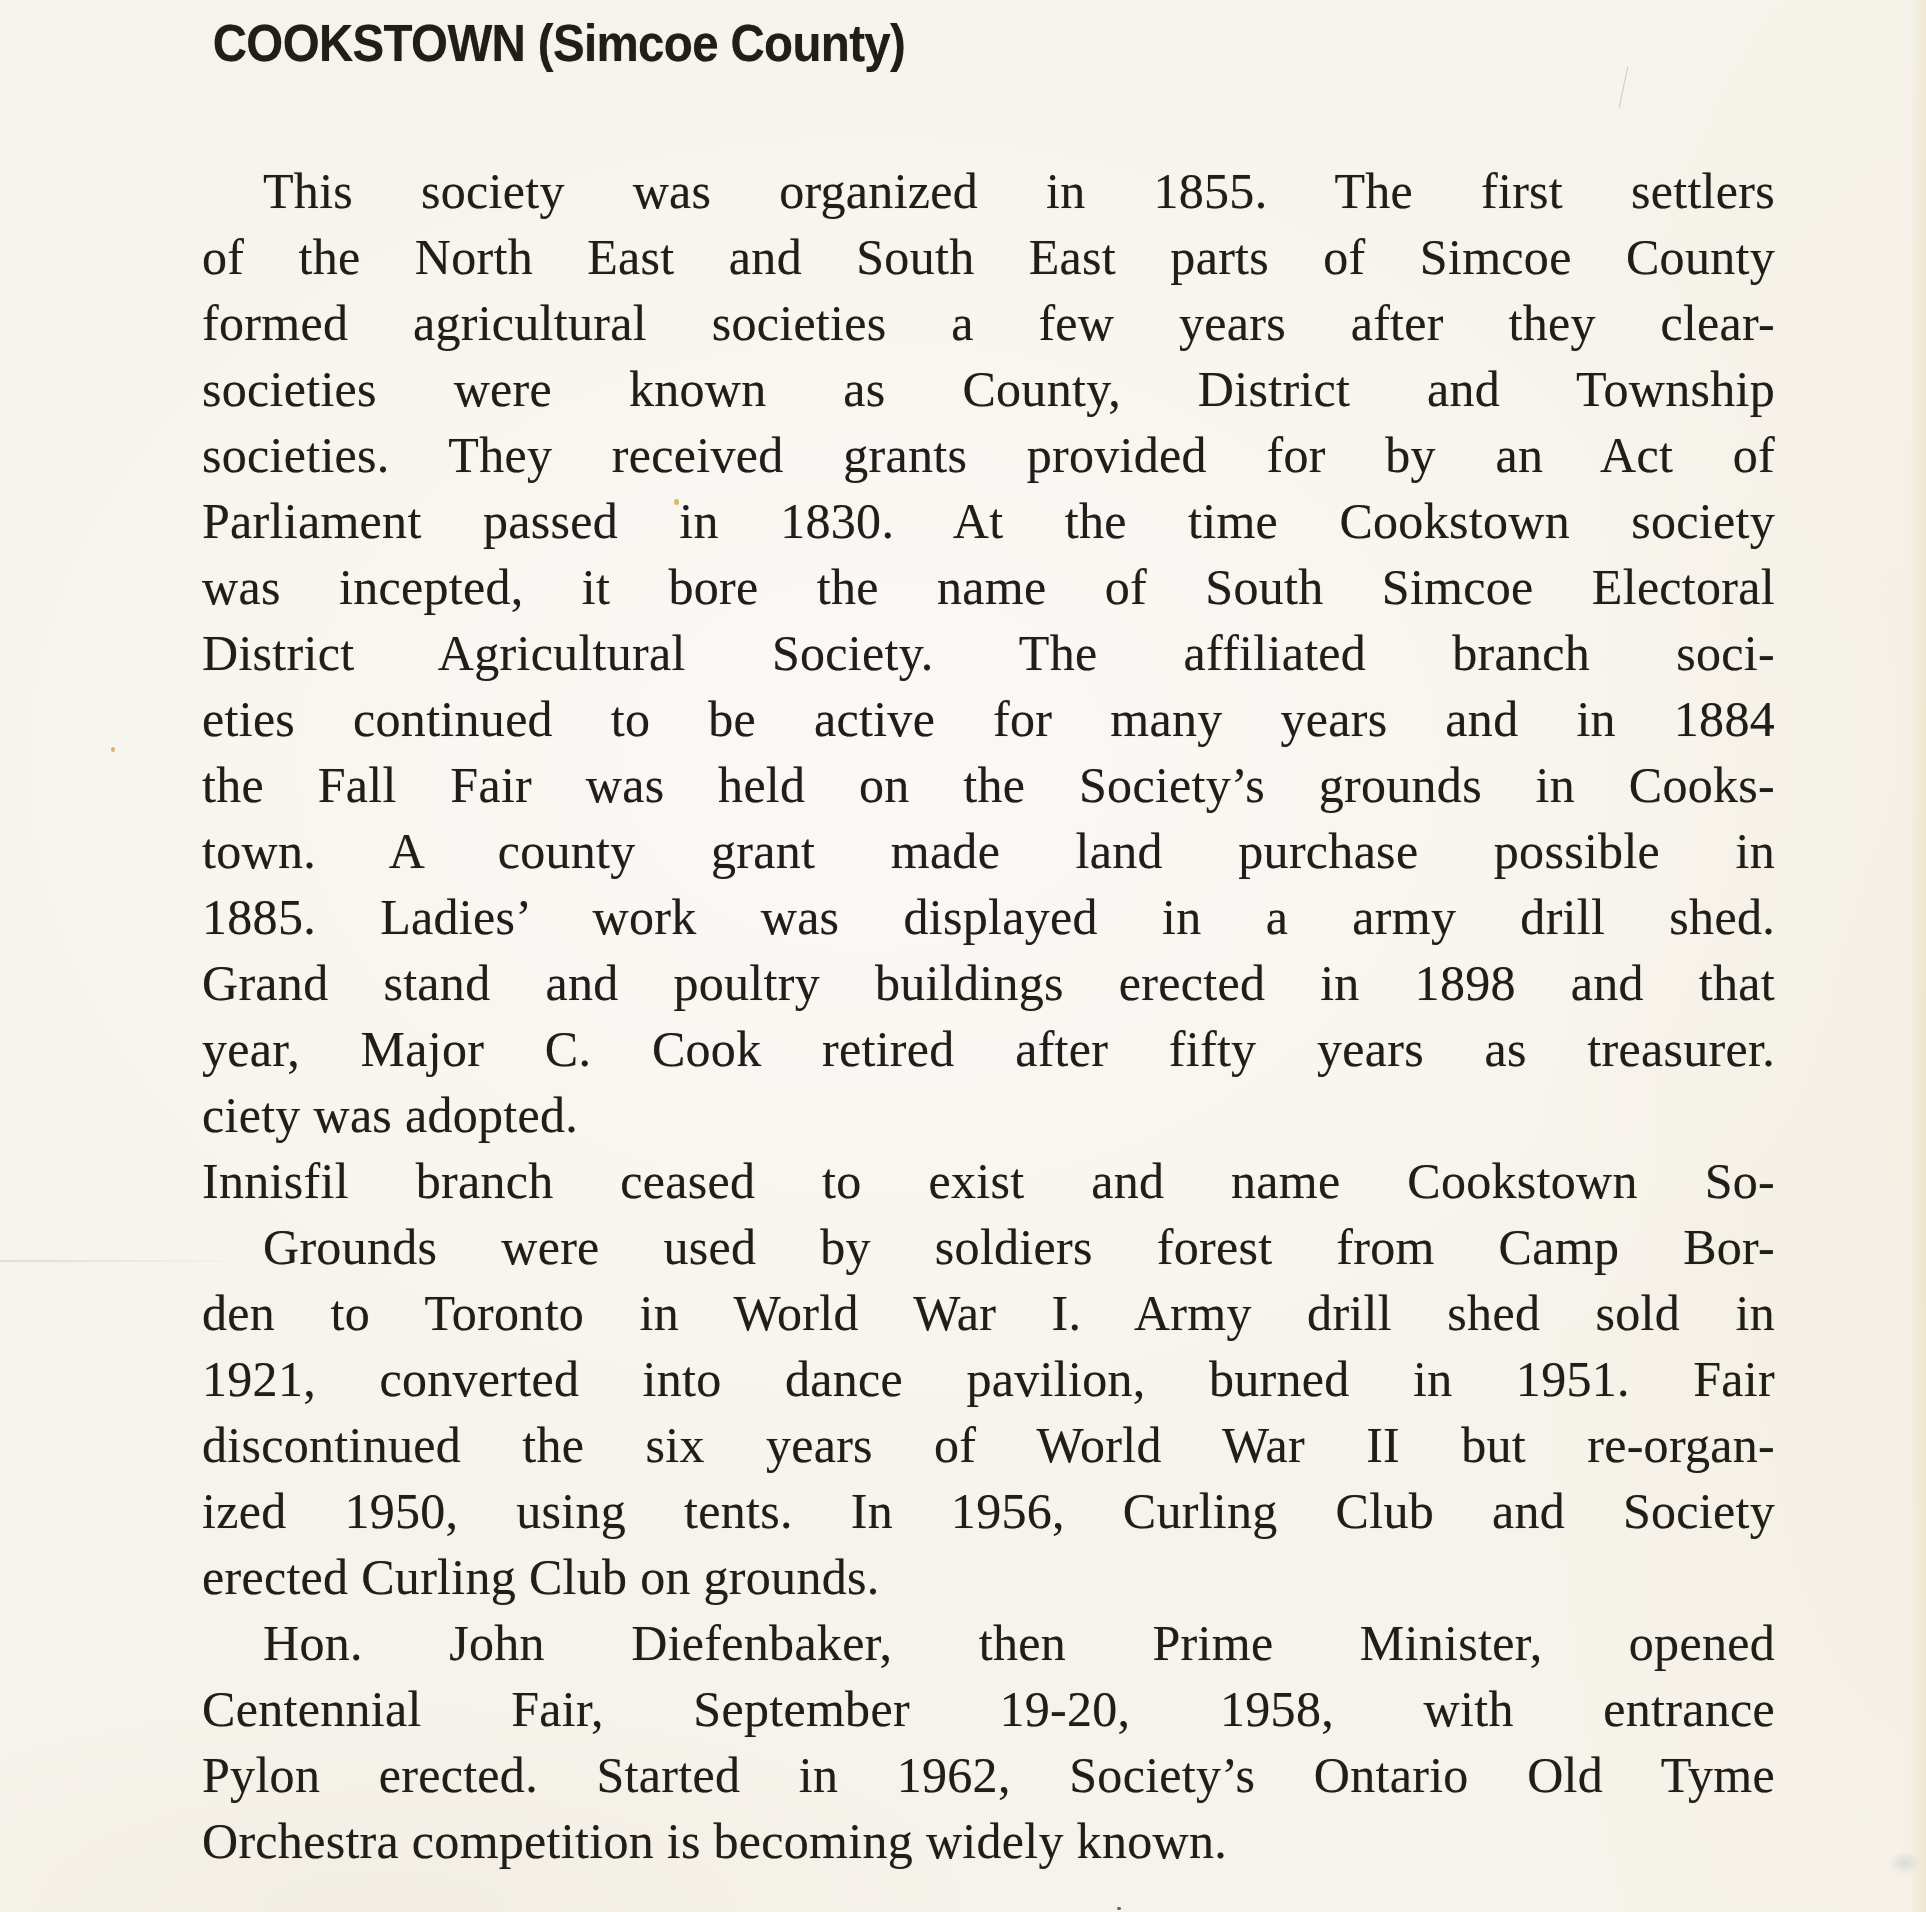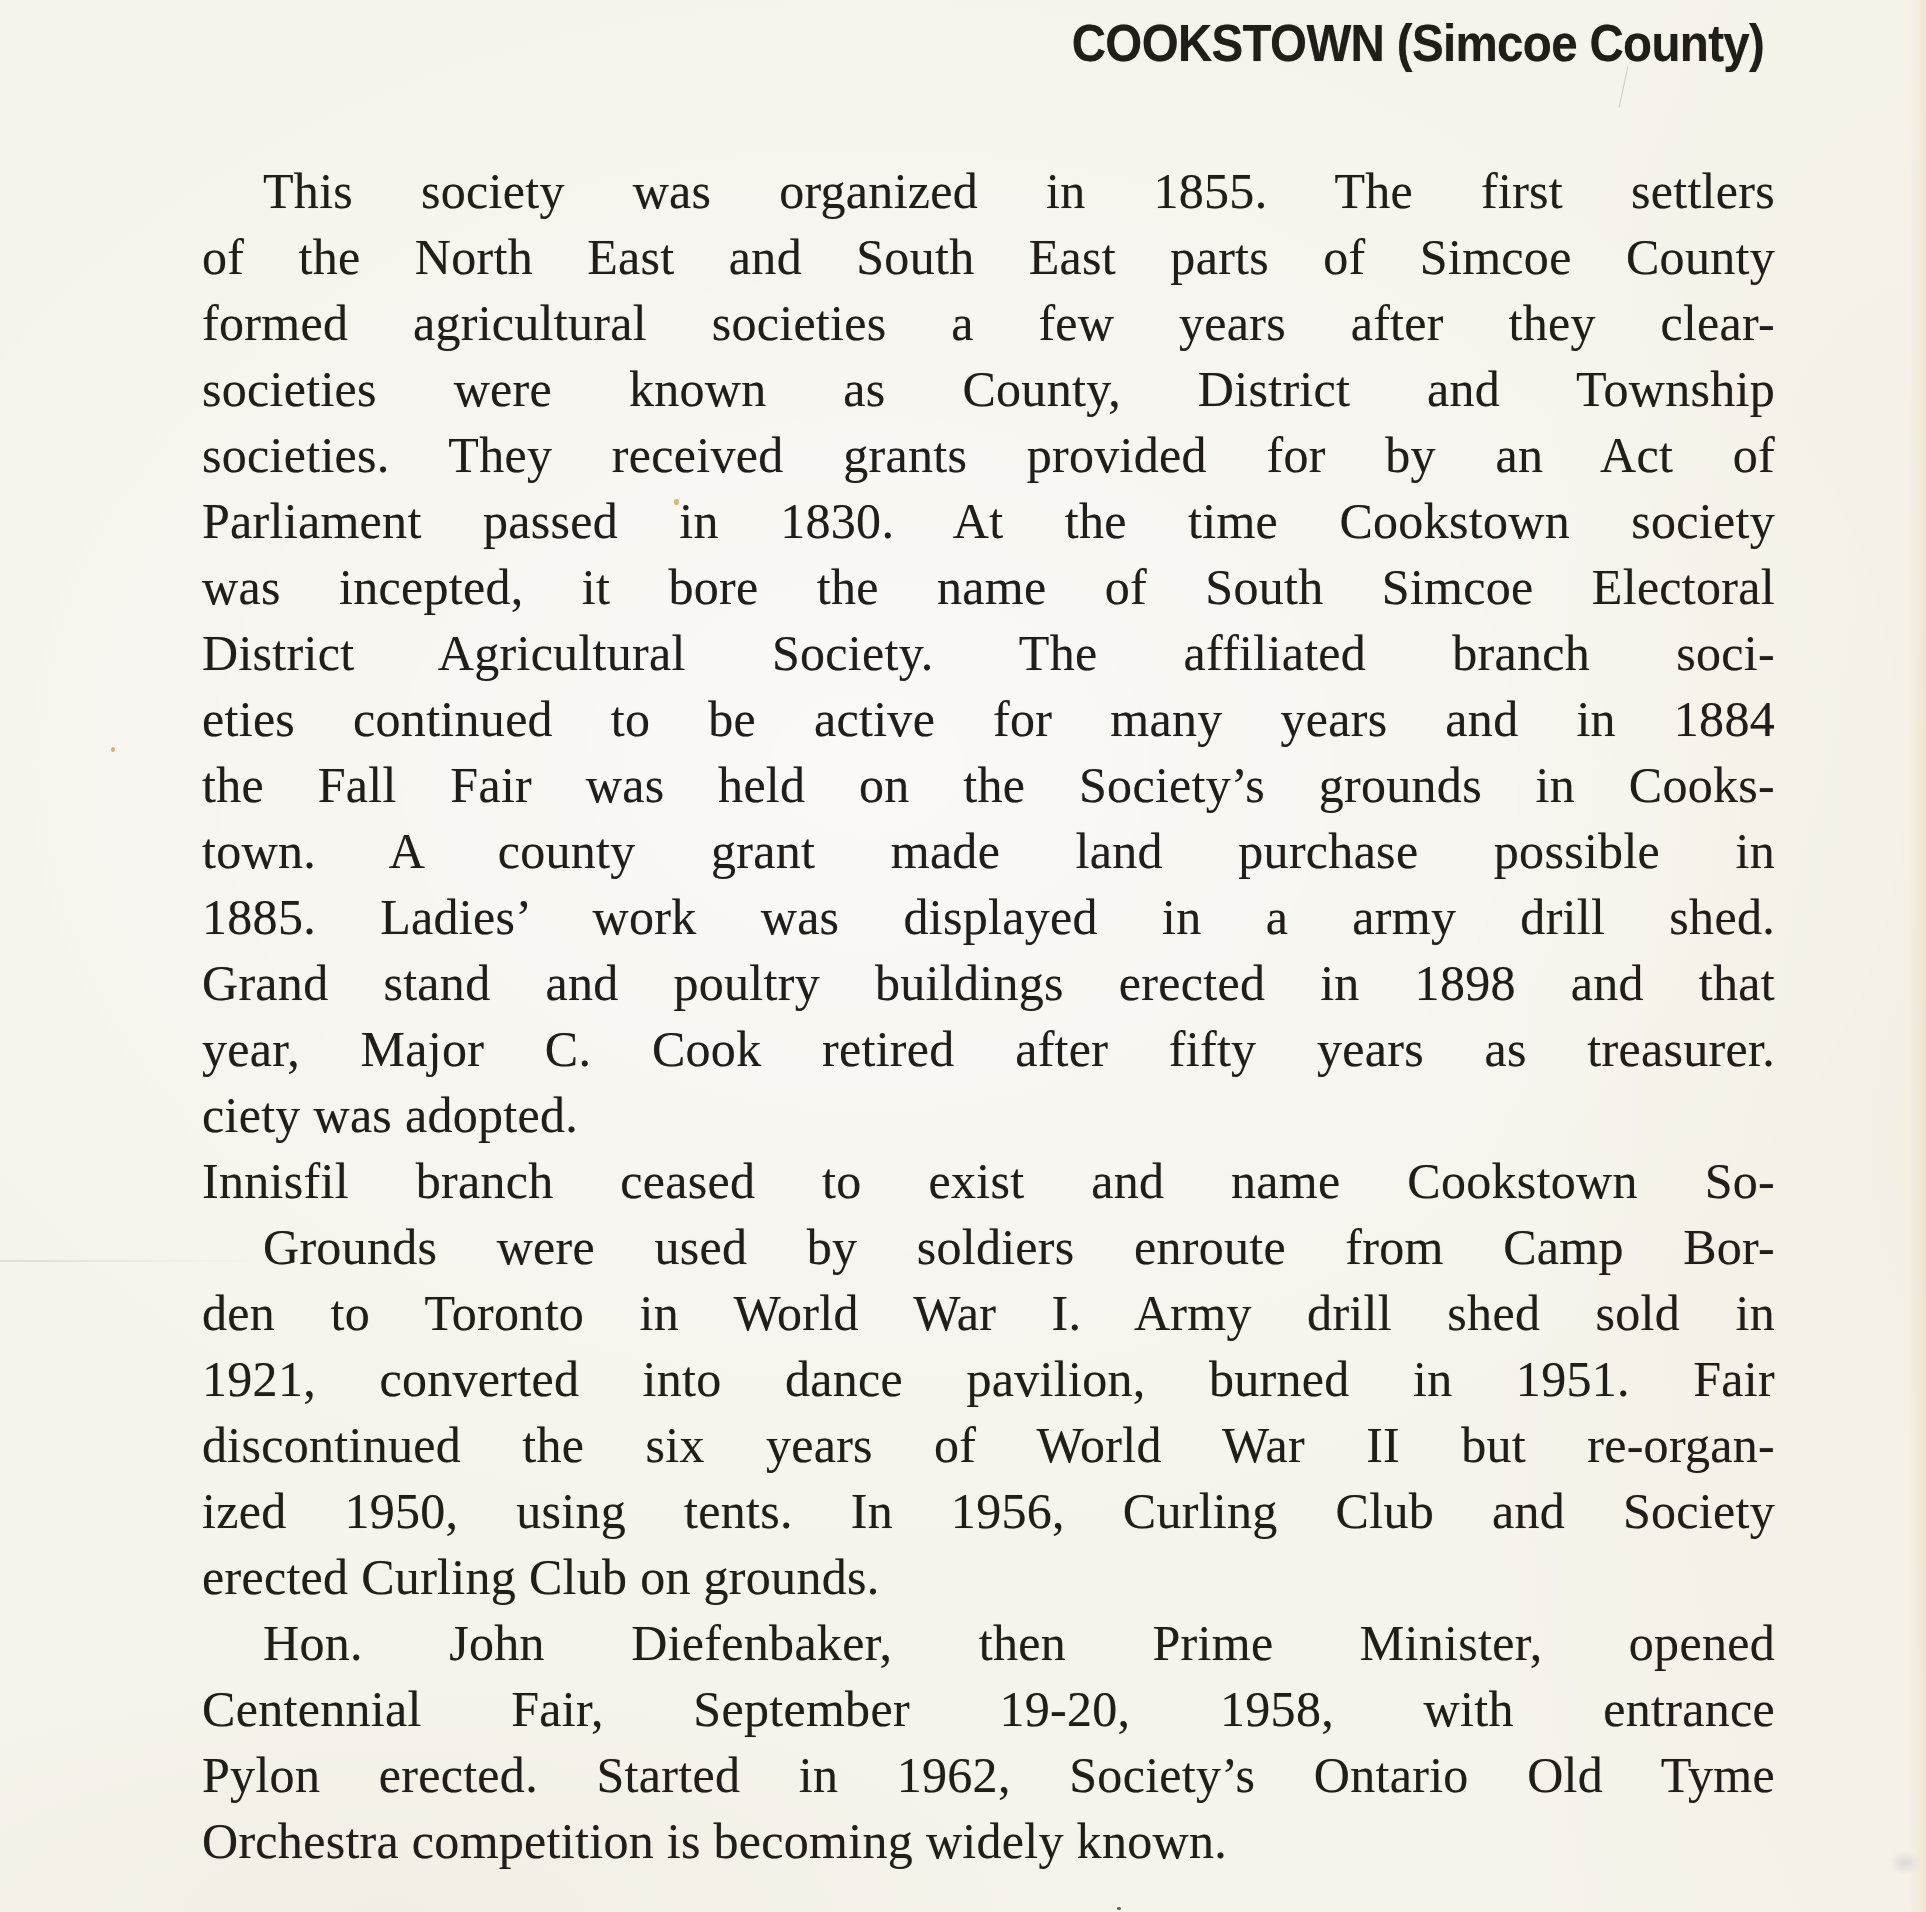--- a/index.html
+++ b/index.html
@@ -25,21 +25,21 @@
       radial-gradient(ellipse 1590px 1192px at 45% 40%, rgba(255,255,255,0.5), rgba(255,255,255,0) 70%),
       radial-gradient(ellipse 596px 1921px at 100% 60%, rgba(226,205,150,0.10), rgba(226,205,150,0) 75%),
       radial-gradient(ellipse 927px 331px at 20% 100%, rgba(214,202,176,0.12), rgba(214,202,176,0) 70%);
     pointer-events: none;
   }
   .content {
     position: relative;
     padding: 17px 151px 0 202px;
   }
   .title {
-    text-align: right;
+    text-align: left;
     line-height: 53px;
     font-family: "Liberation Sans", "DejaVu Sans", sans-serif;
     font-size: 49px;
     font-weight: 700;
     letter-spacing: -0.7px;
     white-space: nowrap;
   }
   .title .tspan {
     display: inline-block;
     transform: scale(0.97, 1.07);
@@ -118,21 +118,21 @@
         <span class="line">the Fall Fair was held on the Society’s grounds in Cooks-</span>
         <span class="line">town. A county grant made land purchase possible in</span>
         <span class="line">1885. Ladies’ work was displayed in a army drill shed.</span>
         <span class="line">Grand stand and poultry buildings erected in 1898 and that</span>
         <span class="line">year, Major C. Cook retired after fifty years as treasurer.</span>
         <span class="line endline">ciety was adopted.</span>
         <span class="line">Innisfil branch ceased to exist and name Cookstown So-</span>
       </div>
 
       <div class="para">
-        <span class="line indent">Grounds were used by soldiers enroute from Camp Bor-</span>
+        <span class="line indent">Grounds were used by soldiers forest from Camp Bor-</span>
         <span class="line">den to Toronto in World War I. Army drill shed sold in</span>
         <span class="line">1921, converted into dance pavilion, burned in 1951. Fair</span>
         <span class="line">discontinued the six years of World War II but re-organ-</span>
         <span class="line">ized 1950, using tents. In 1956, Curling Club and Society</span>
         <span class="line endline">erected Curling Club on grounds.</span>
       </div>
 
       <div class="para">
         <span class="line indent">Hon. John Diefenbaker, then Prime Minister, opened</span>
         <span class="line">Centennial Fair, September 19-20, 1958, with entrance</span>

